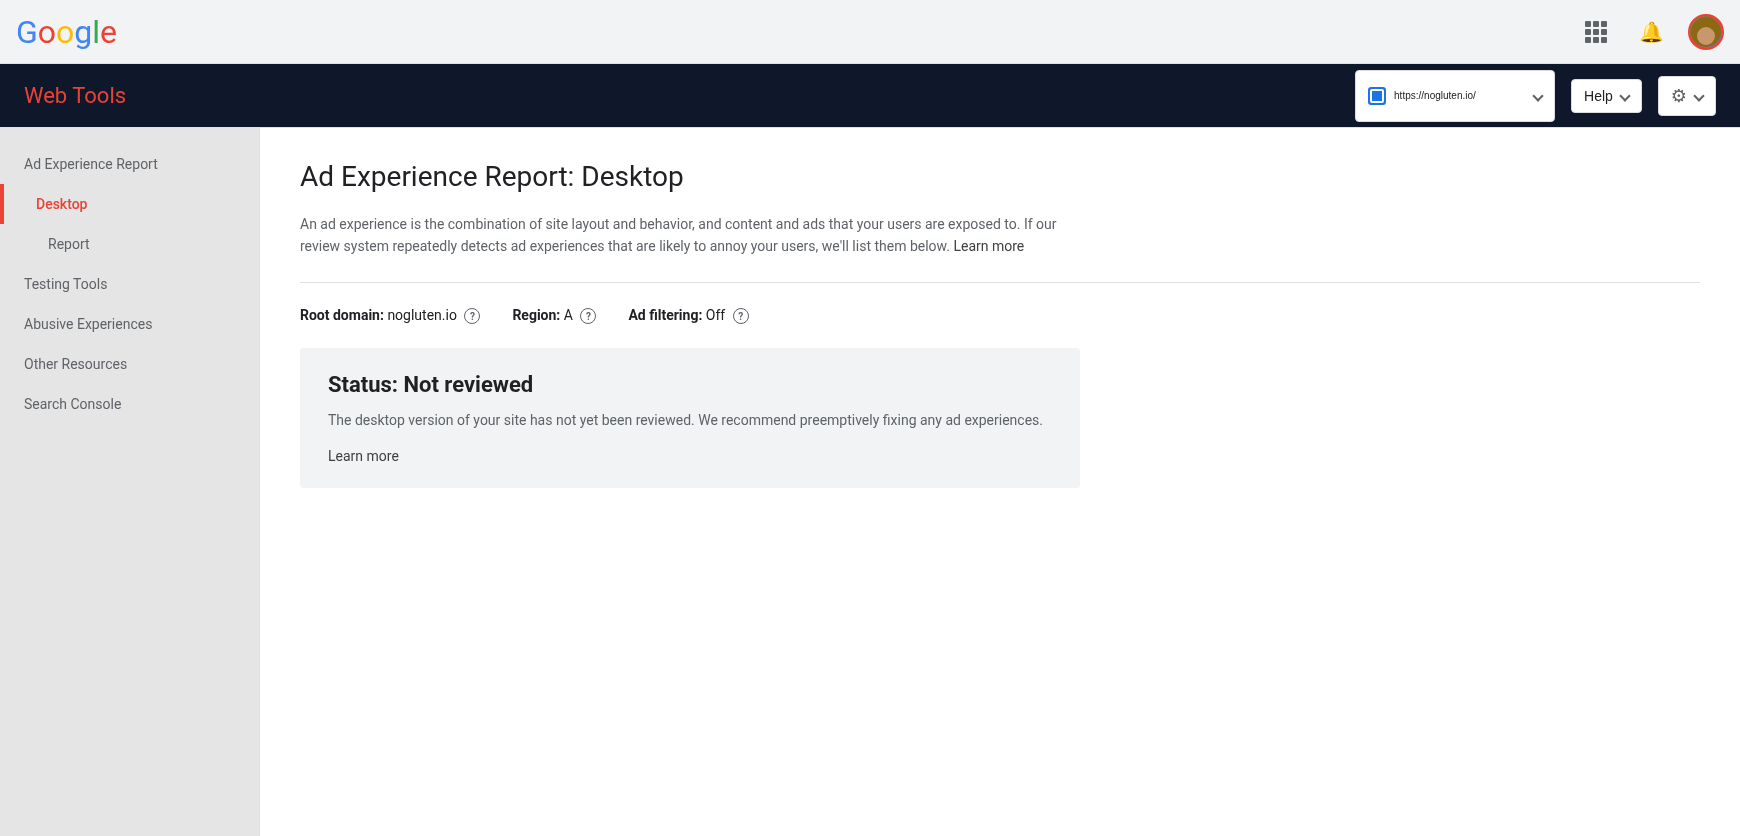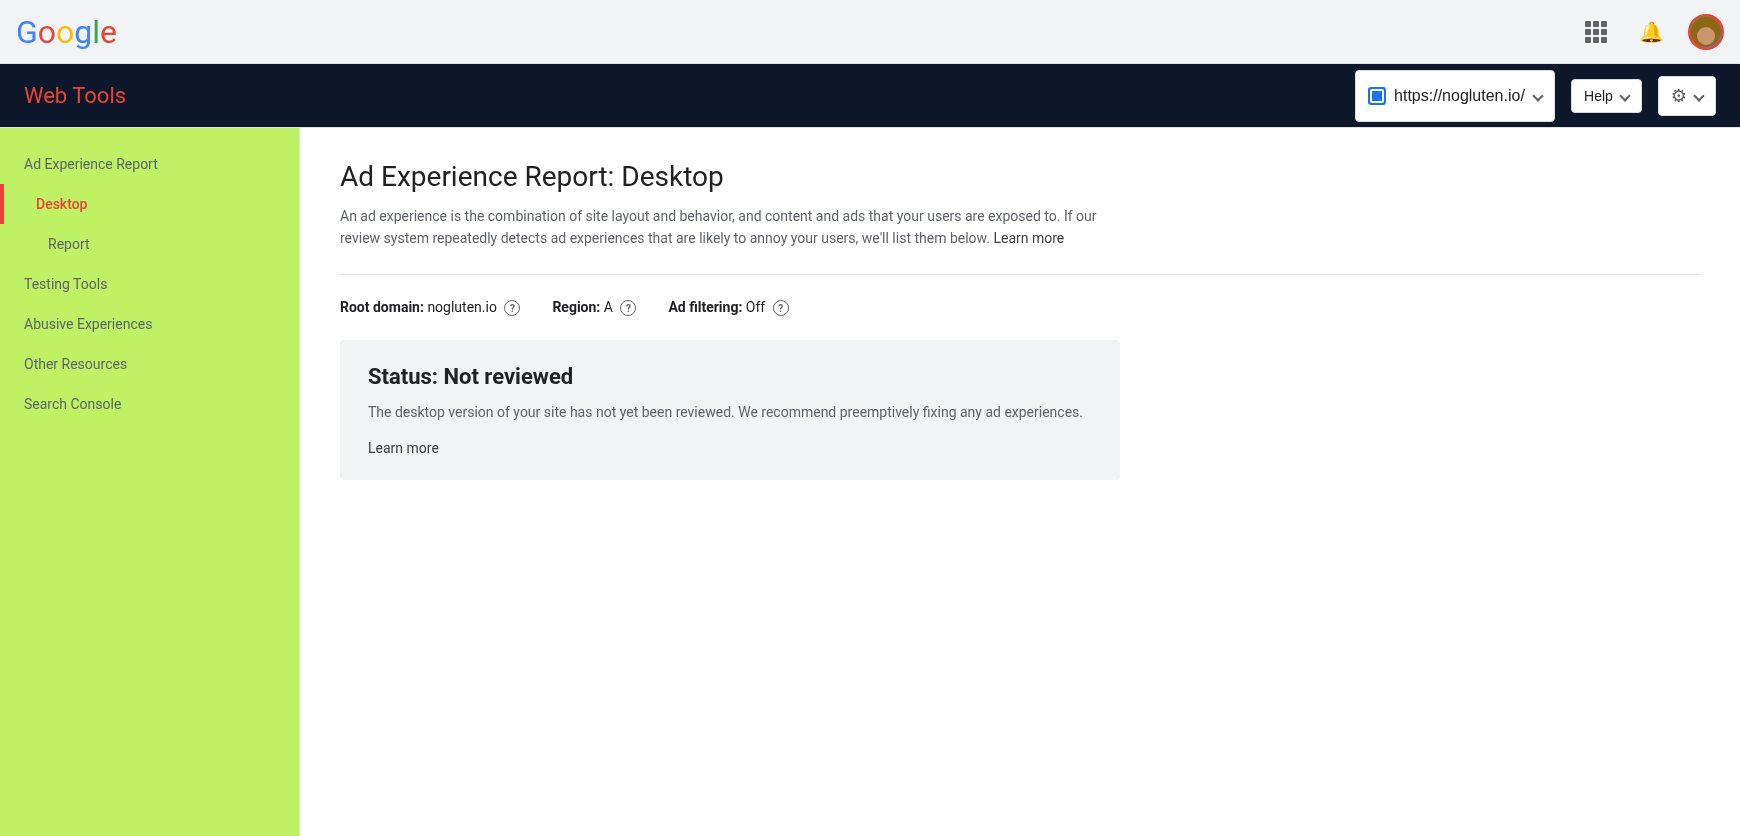--- a/index.html
+++ b/index.html
@@ -97,21 +97,21 @@
       margin-right: auto;
     }
     .dropdown-btn {
       display: flex;
       align-items: center;
       border: 1px solid #dadce0;
       border-radius: 4px;
       padding: 16px 12px;
       background: #fff;
       cursor: pointer;
-      font-size: 16px;
+      font-size: 10px;
       color: #202124;
       gap: 8px;
       min-width: 200px;
     }
     .dropdown-btn .site-icon {
       width: 18px; height: 18px;
       background: #1a73e8;
       border-radius: 3px;
       display: flex;
       align-items: center;
@@ -161,23 +161,23 @@
 
     
     .main-layout {
       display: flex;
       min-height: calc(836px - 64px - 64px);
       background: #fff;
     }
 
     
     .sidebar {
-      width: 300px;
+      width: 260px;
       flex-shrink: 0;
-      background: #bef264;
+      background: #e5e5e5;
       border-right: 1px solid #e0e0e0;
       padding-top: 16px;
     }
     .sidebar-item {
       padding: 12px 24px;
       cursor: pointer;
       color: #5f6368;
       font-size: 14px;
       position: relative;
       white-space: nowrap;
@@ -201,21 +201,21 @@
     
     .content {
       flex: 1;
       padding: 32px 40px;
       background: #fff;
     }
     .page-title {
       font-size: 28px;
       font-weight: 400;
       color: #202124;
-      margin-bottom: 12px;
+      margin-bottom: 20px;
     }
     .description {
       font-size: 14px;
       line-height: 1.6;
       color: #5f6368;
       max-width: 780px;
       margin-bottom: 24px;
     }
     .description a, .learn-more-link {
       color: #404040;

